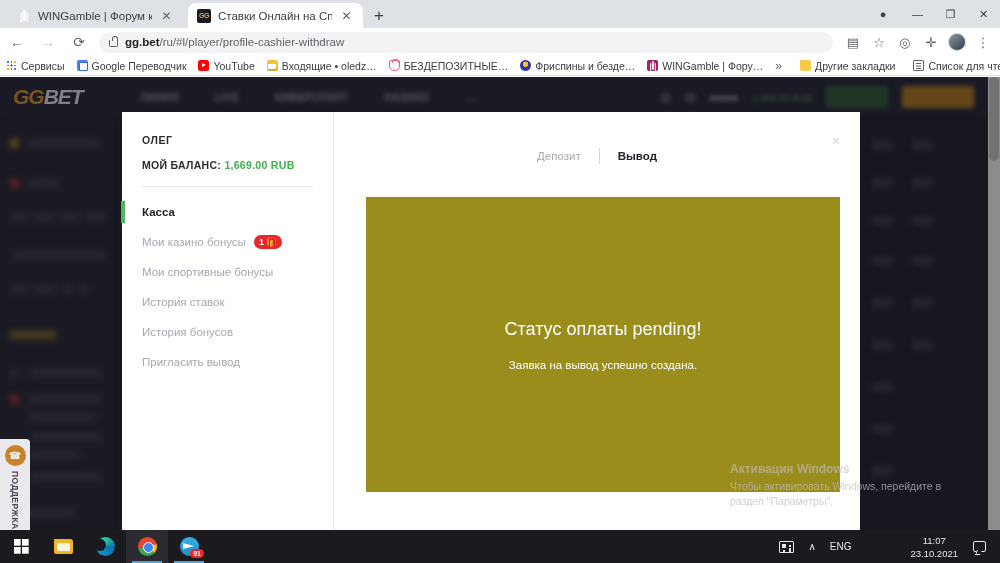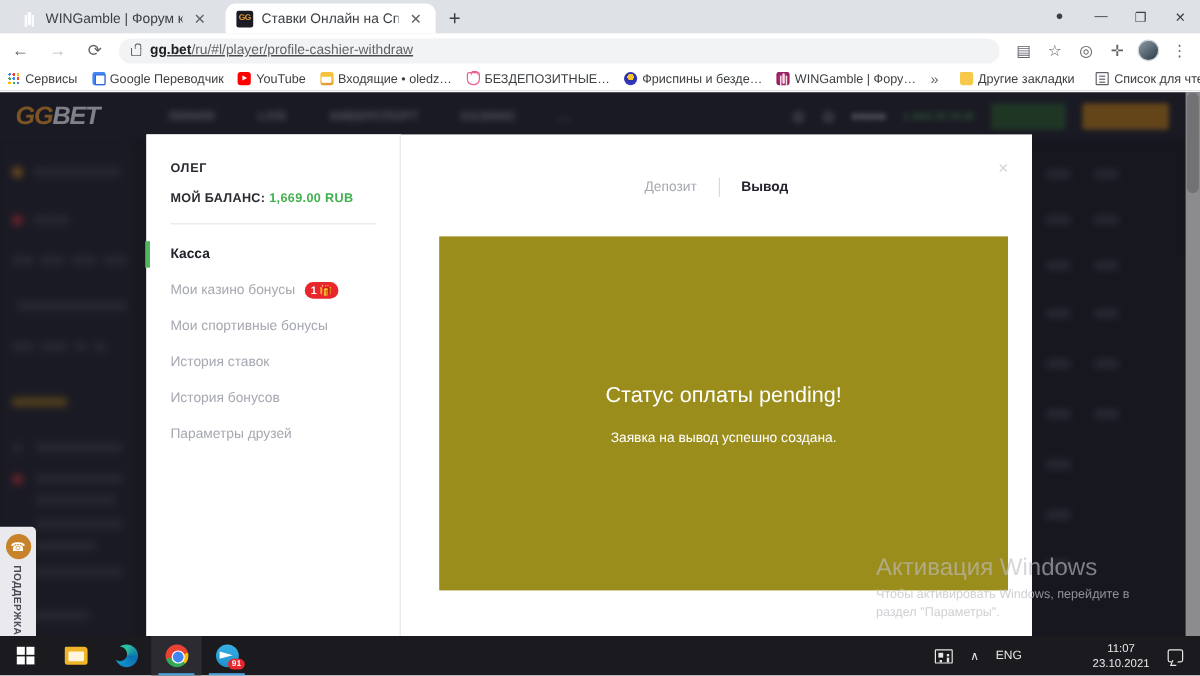--- a/index.html
+++ b/index.html
@@ -67,21 +67,21 @@
   .nav-btn {
     width: 28px; height: 28px; margin-left: 3px;
     display: flex; align-items: center; justify-content: center;
     font-size: 14px; color: #5f6368;
   }
   .nav-btn.disabled { color: #bdc1c6; }
   .omnibox {
     flex: 1; height: 21px; margin: 0 7px 0 6px;
     background: #f1f3f4; border-radius: 11px;
     display: flex; align-items: center; padding: 0 10px;
-    font-size: 11.5px; color: #202124; text-decoration: underline;
+    font-size: 11.5px; color: #202124;
   }
   .lock-icon {
     width: 9px; height: 7px; border: 1.3px solid #5f6368; border-top: none;
     border-radius: 0 0 2px 2px; position: relative; margin-right: 7px;
     margin-top: 3px; flex: 0 0 9px;
   }
   .lock-icon::before {
     content: ""; position: absolute; left: 1.6px; top: -4.4px;
     width: 4.2px; height: 4.4px; border: 1.3px solid #5f6368;
     border-bottom: none; border-radius: 3px 3px 0 0;
@@ -340,21 +340,21 @@
   .status-title {
     font-size: 18px; color: #ffffff; margin-bottom: 19px; font-weight: normal;
   }
   .status-sub { font-size: 11.5px; color: #ffffff; }
 
   
   .watermark {
     position: absolute; left: 730px; top: 462px; width: 250px;
     z-index: 12; pointer-events: none;
   }
-  .wm-title { font-size: 20px; color: rgba(190,190,195,.62); margin-bottom: 3px; }
+  .wm-title { font-size: 12px; color: rgba(190,190,195,.62); margin-bottom: 3px; font-weight: bold; }
   .wm-sub { font-size: 10.5px; color: rgba(190,190,195,.72); line-height: 15px; }
 
   
   .taskbar {
     position: absolute; left: 0; bottom: 0; width: 1000px; height: 33px;
     background: #1b1b1f; display: flex; align-items: center; z-index: 20;
   }
   .tb-item {
     width: 42px; height: 33px; display: flex; align-items: center;
     justify-content: center; position: relative;
@@ -659,21 +659,21 @@
         <div class="side-item">
           <span>Мои спортивные бонусы</span>
         </div>
         <div class="side-item">
           <span>История ставок</span>
         </div>
         <div class="side-item">
           <span>История бонусов</span>
         </div>
         <div class="side-item">
-          <span>Параметры друзей</span>
+          <span>Пригласить вывод</span>
         </div>
       </div>
     </div>
 
     <div class="modal-main">
       <div class="modal-close">×</div>
       <div class="tabs">
         <div class="tab-item">Депозит</div>
         <div class="tab-divider"></div>
         <div class="tab-item active">Вывод</div>

